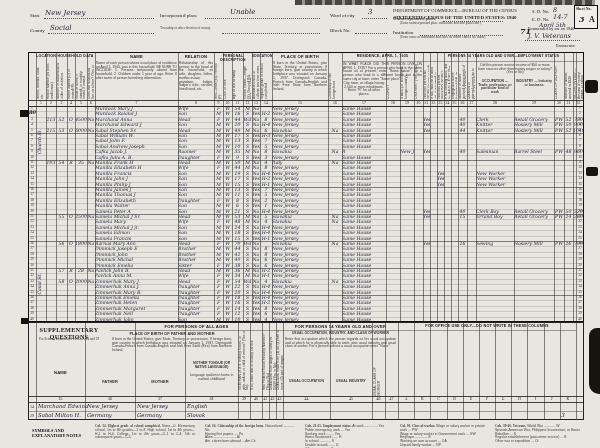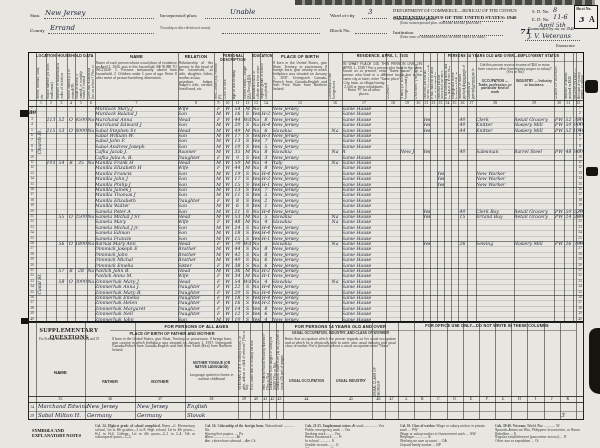--- a/index.html
+++ b/index.html
@@ -34,21 +34,21 @@
   <div class="blk" style="left:589px;top:328px;width:11px;height:66px;border-radius:8px 0 0 10px;"></div>
   <div class="blk" style="left:20px;top:110px;width:9px;height:7px;"></div>
   <div class="blk" style="left:21px;top:318px;width:8px;height:6px;"></div>
   <div class="hw" style="left:29px;top:109px;font-size:5px;font-weight:bold;">80</div>
 
   <div style="left:0;top:0;width:600px;height:52px;">
     <span class="print" style="left:30px;top:13px;font-size:5px;">State</span>
     <span class="hw" style="left:45px;top:9px;font-size:7px;">New Jersey</span>
     <span class="dotted" style="left:44px;top:18px;width:110px;"></span>
     <span class="print" style="left:30px;top:28px;font-size:5px;">County</span>
-    <span class="hw" style="left:50px;top:24px;font-size:7px;">Errand</span>
+    <span class="hw" style="left:50px;top:24px;font-size:7px;">Social</span>
     <span class="dotted" style="left:48px;top:33px;width:106px;"></span>
 
     <span class="print" style="left:160px;top:13px;font-size:5px;">Incorporated place</span>
     <span class="hw" style="left:230px;top:8px;font-size:7px;">Unable</span>
     <span class="dotted" style="left:205px;top:18px;width:115px;"></span>
     <span class="print micro2" style="left:160px;top:27px;width:60px;">Township or other division of county</span>
     <span class="dotted" style="left:222px;top:33px;width:98px;"></span>
 
     <span class="print" style="left:330px;top:13px;font-size:5px;">Ward of city</span>
     <span class="hw" style="left:368px;top:8px;font-size:7px;">3</span>
@@ -63,21 +63,21 @@
     <span class="dotted" style="left:420px;top:35px;width:83px;"></span>
     <span class="print micro2" style="left:400px;top:36px;width:100px;">(Enter name of institution and lines on which entries are made)</span>
 
     <div class="print cap" style="left:365px;top:8px;width:180px;text-align:center;font-size:4.6px;">DEPARTMENT OF COMMERCE—BUREAU OF THE CENSUS</div>
     <div class="print cap" style="left:365px;top:15px;width:180px;text-align:center;font-size:5px;font-weight:bold;">SIXTEENTH CENSUS OF THE UNITED STATES: 1940</div>
     <span class="hw" style="left:520px;top:26px;font-size:8px;font-weight:bold;">71</span>
 
     <span class="print" style="left:532px;top:9px;font-size:4.6px;">S. D. No.</span>
     <span class="hw" style="left:553px;top:6px;font-size:6.5px;">8</span>
     <span class="print" style="left:532px;top:17px;font-size:4.6px;">E. D. No.</span>
-    <span class="hw" style="left:553px;top:13px;font-size:6.5px;">11-6</span>
+    <span class="hw" style="left:553px;top:13px;font-size:6.5px;">14-7</span>
     <span class="print" style="left:528px;top:26px;font-size:4.2px;">Enumerated by me on</span>
     <span class="hw" style="left:539px;top:21px;font-size:6px;">April 5th</span>
     <span class="print" style="left:566px;top:26px;font-size:4.2px;">1940</span>
     <span class="hw" style="left:528px;top:32px;font-size:6.5px;">J. V. Veterans</span>
     <span class="dotted" style="left:525px;top:40px;width:55px;"></span>
     <span class="print" style="left:556px;top:43px;font-size:4px;">Enumerator</span>
 
     <div style="left:574px;top:5px;width:24px;height:24px;border:1.5px solid #111;background:#efeee9;"></div>
     <span class="print" style="left:576px;top:7px;font-size:3.8px;font-weight:bold;">Sheet No.</span>
     <span class="hw" style="left:579px;top:14px;font-size:8px;font-weight:bold;">3</span>

